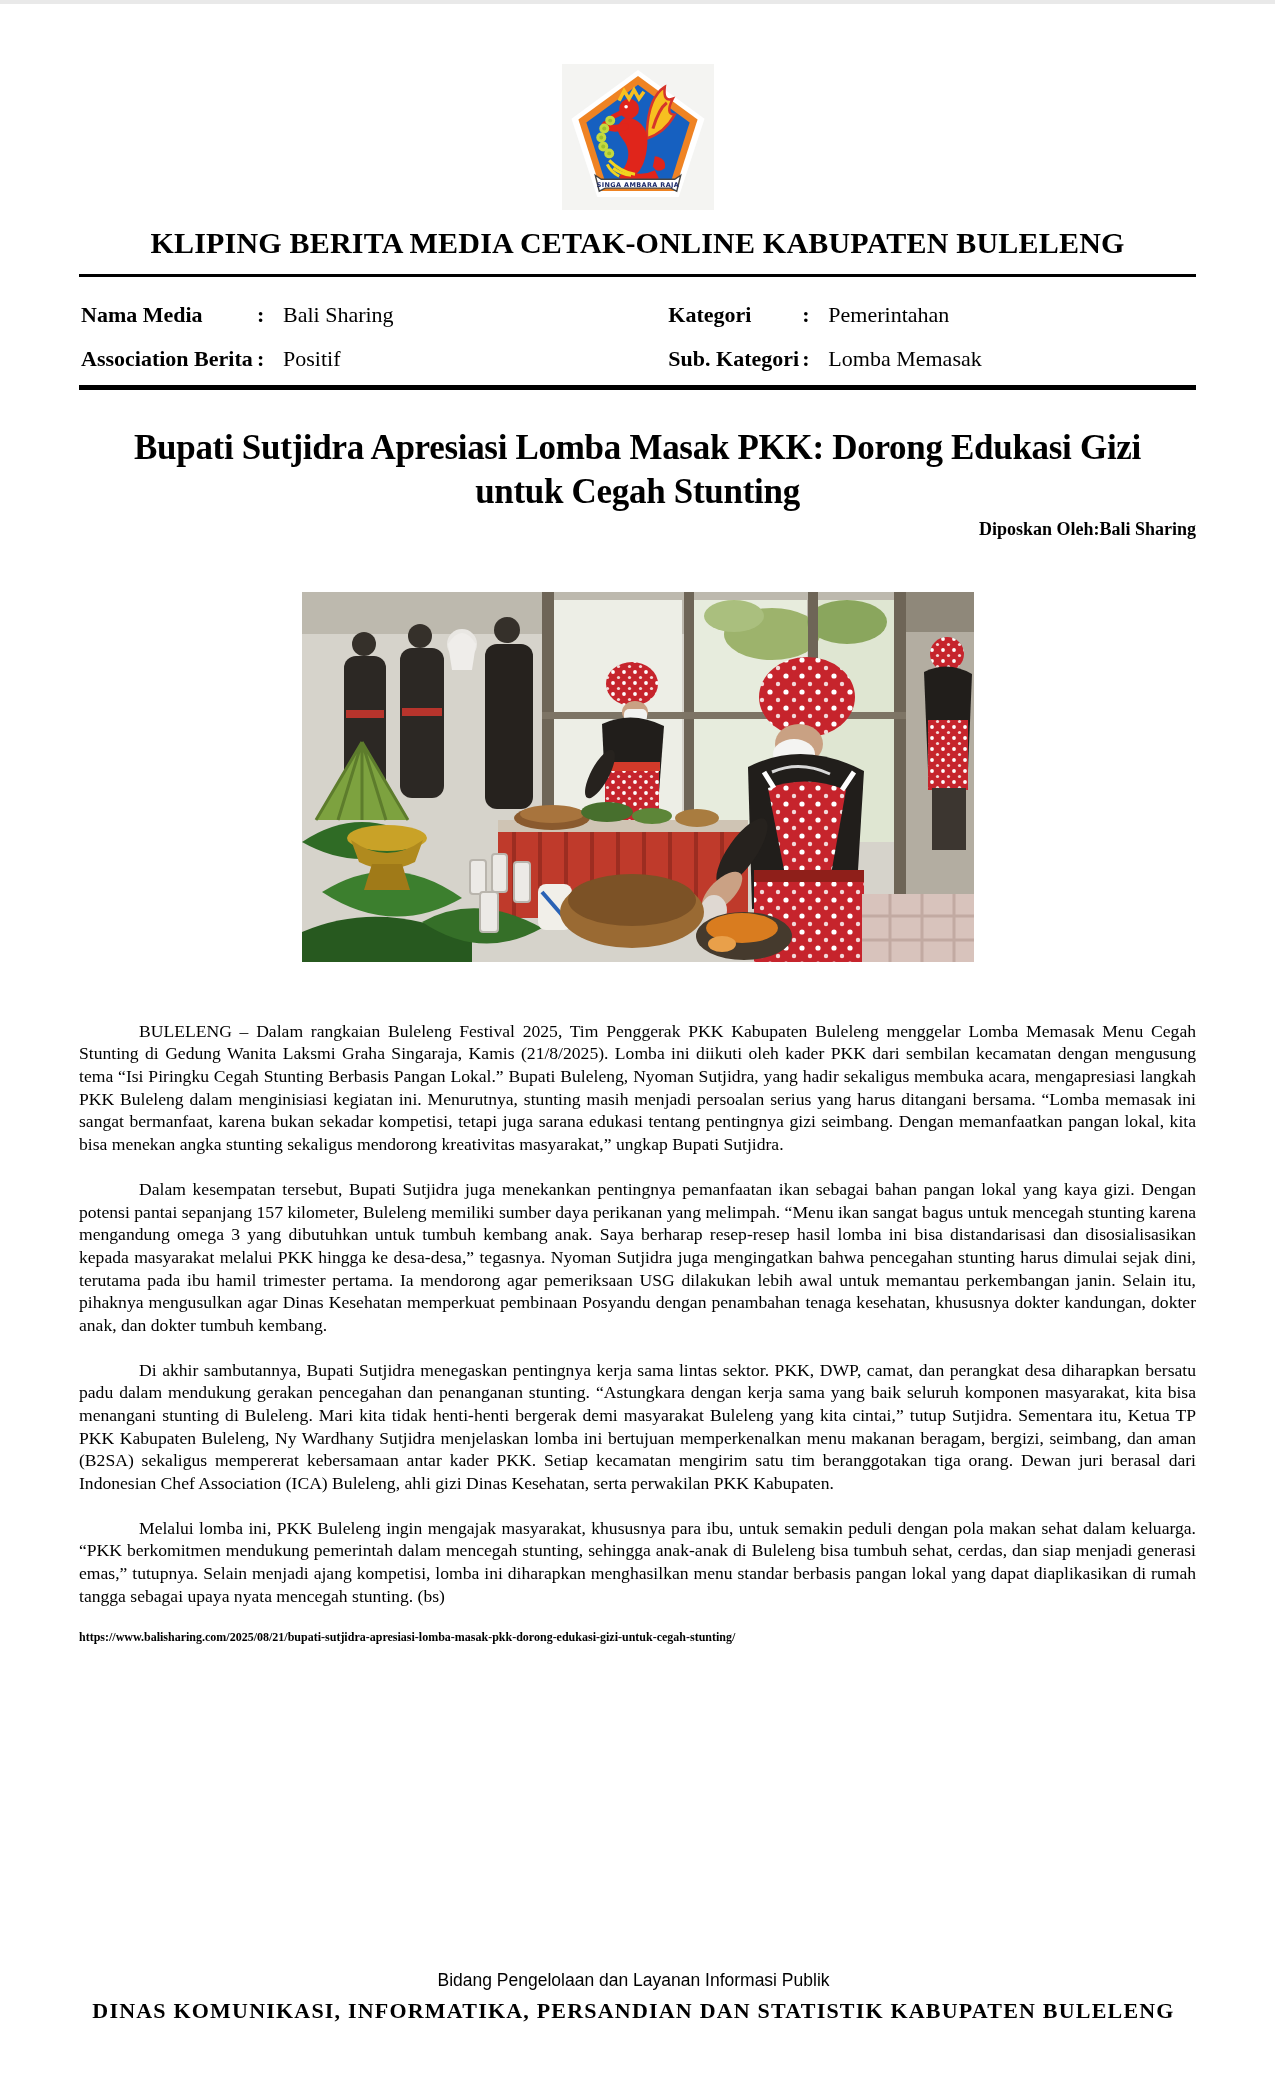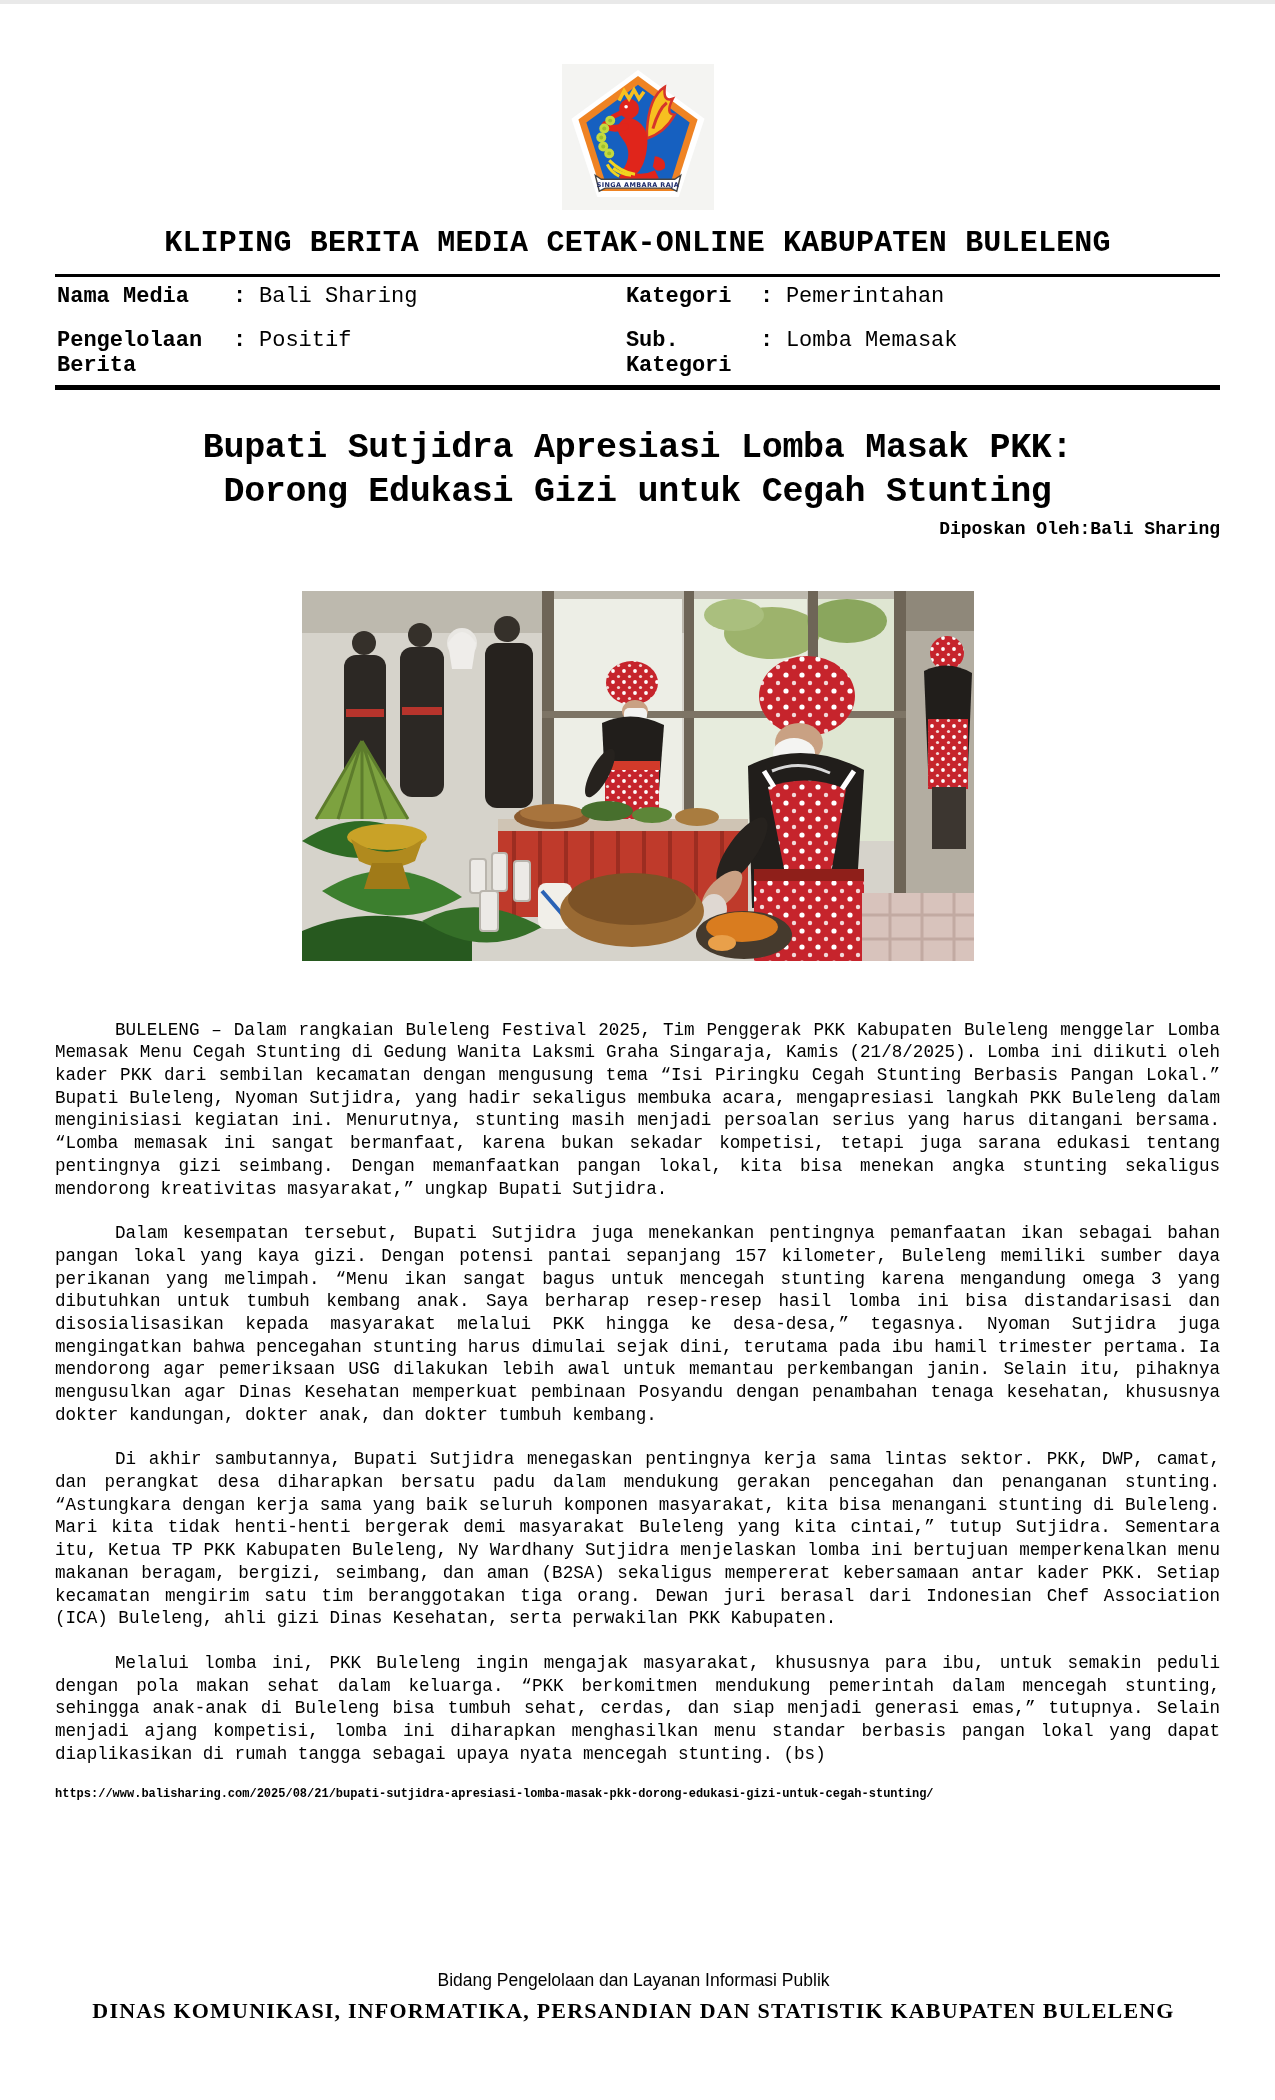--- a/index.html
+++ b/index.html
@@ -5,31 +5,31 @@
   html,body{margin:0;padding:0;background:#e9e9e9;}
   .page{
     position:relative;
     width:1275px;height:2100px;
     margin:4px auto;
     background:#ffffff;
     font-family:"Liberation Serif", serif;
     color:#000;
     overflow:hidden;
   }
-  .content{padding:0 55px;font-family:Liberation Mono, monospace;}
+  .content{padding:0 79px;}
   .logo-row{display:flex;justify-content:center;padding-top:60px;}
   .logo-box{width:152px;height:146px;background:#f4f4f2;display:flex;align-items:center;justify-content:center;}
   .header-title{
     text-align:center;font-weight:bold;font-size:30px;
     margin:16px 0 0 0;letter-spacing:.2px;line-height:1.15;
   }
   .rule-thin{border:none;border-top:3px solid #000;margin:13px 0 0 0;}
   .rule-thick{border:none;border-top:5px solid #000;margin:4px 0 0 0;}
   .meta-table{padding:7px 2px 9px 2px;}
-  .meta-row{display:flex;align-items:flex-start;height:44px;font-size:22px;}
+  .meta-row{display:flex;align-items:flex-end;height:44px;font-size:22px;gap:42px;}
   .meta-left{flex:0 0 49%;display:flex;}
   .meta-right{flex:1 1 auto;display:flex;}
   .meta-label{font-weight:bold;}
   .ml-label{width:176px;}
   .ml-colon{width:26px;font-weight:bold;}
   .mr-label{width:134px;}
   .mr-colon{width:26px;font-weight:bold;}
   .meta-value{font-weight:normal;}
   .article-title{
     width:1010px;margin:36px auto 0 auto;
@@ -122,21 +122,21 @@
           <span class="meta-value">Bali Sharing</span>
         </div>
         <div class="meta-right">
           <span class="meta-label mr-label">Kategori</span>
           <span class="mr-colon">:</span>
           <span class="meta-value">Pemerintahan</span>
         </div>
       </div>
       <div class="meta-row">
         <div class="meta-left">
-          <span class="meta-label ml-label">Pengelolaan Berita</span>
+          <span class="meta-label ml-label">Association Berita</span>
           <span class="ml-colon">:</span>
           <span class="meta-value">Positif</span>
         </div>
         <div class="meta-right">
           <span class="meta-label mr-label">Sub. Kategori</span>
           <span class="mr-colon">:</span>
           <span class="meta-value">Lomba Memasak</span>
         </div>
       </div>
     </div>

